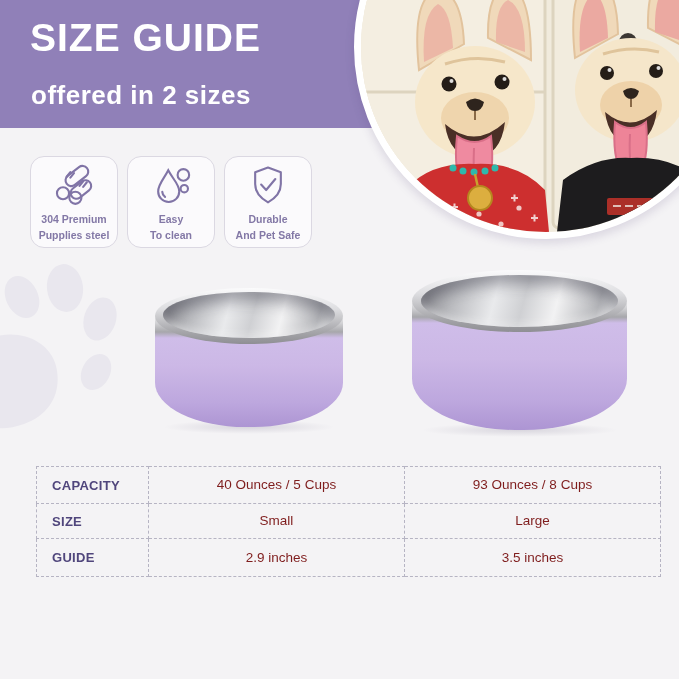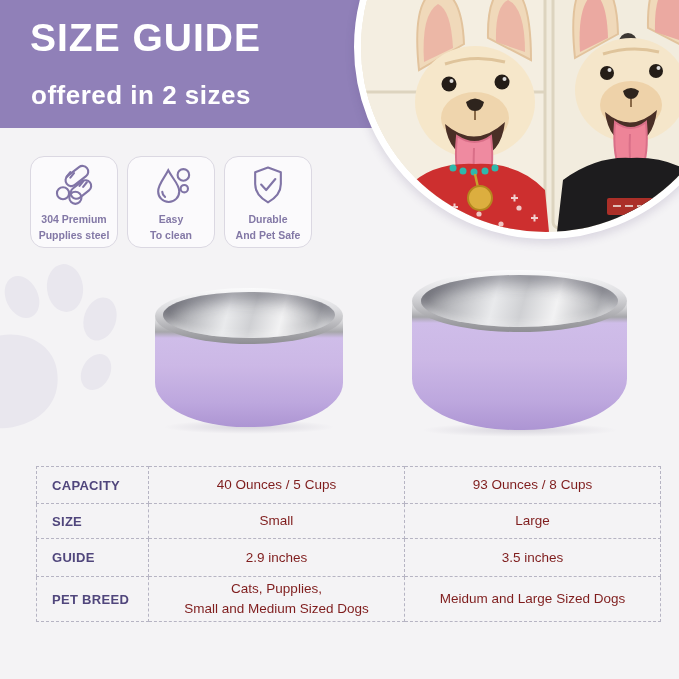--- a/index.html
+++ b/index.html
@@ -249,22 +249,16 @@
       <tr class="r2">
         <td class="lbl">SIZE</td>
         <td class="val">Small</td>
         <td class="val">Large</td>
       </tr>
       <tr class="r4">
         <td class="lbl">GUIDE</td>
         <td class="val">2.9 inches</td>
         <td class="val">3.5 inches</td>
       </tr>
-      <tr class="r5">
-        <td class="lbl">PET BREED</td>
-        <td class="val">Cats, Pupplies,
-Small and Medium Sized Dogs</td>
-        <td class="val">Meidum and Large Sized Dogs</td>
-      </tr>
     </tbody>
   </table>
 
 </div>
 
 </body></html>

